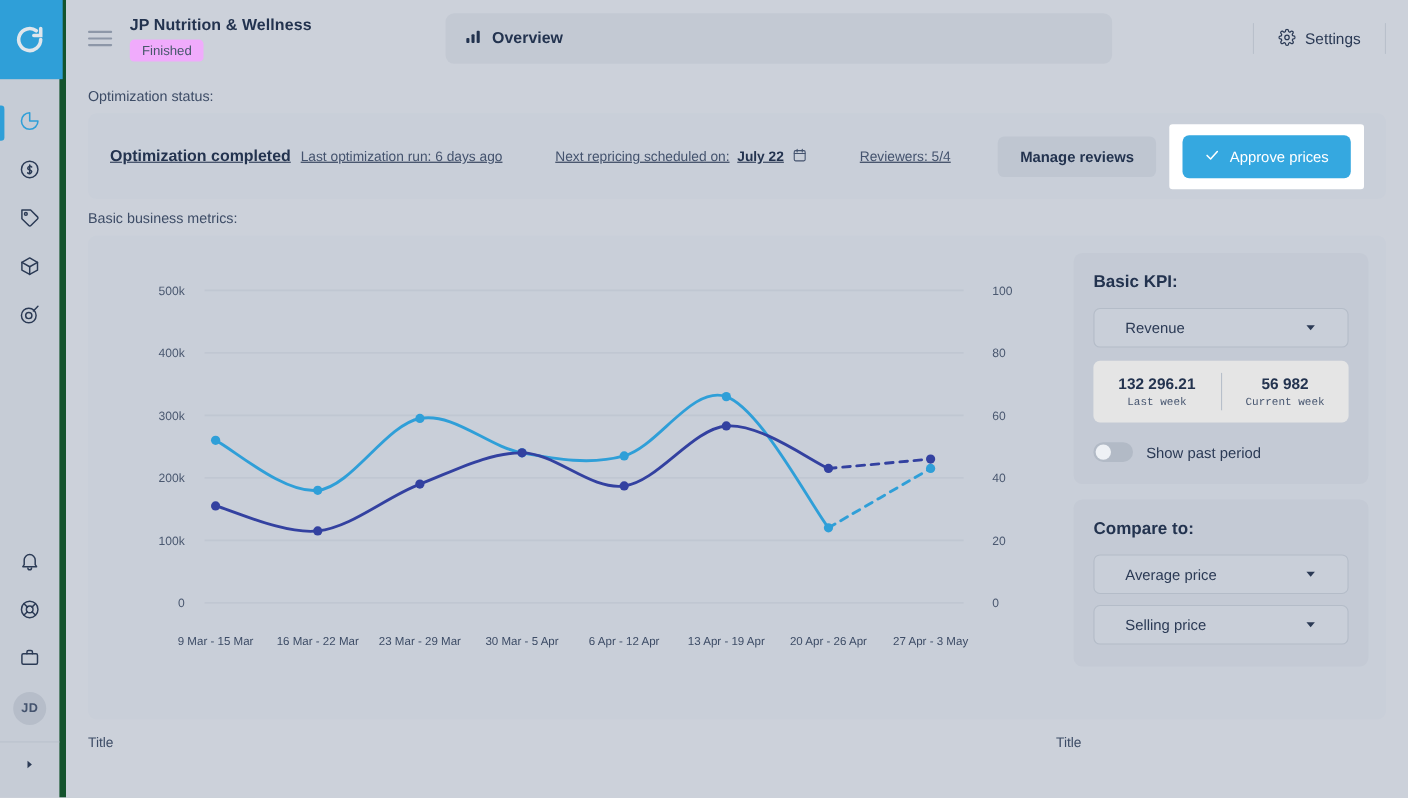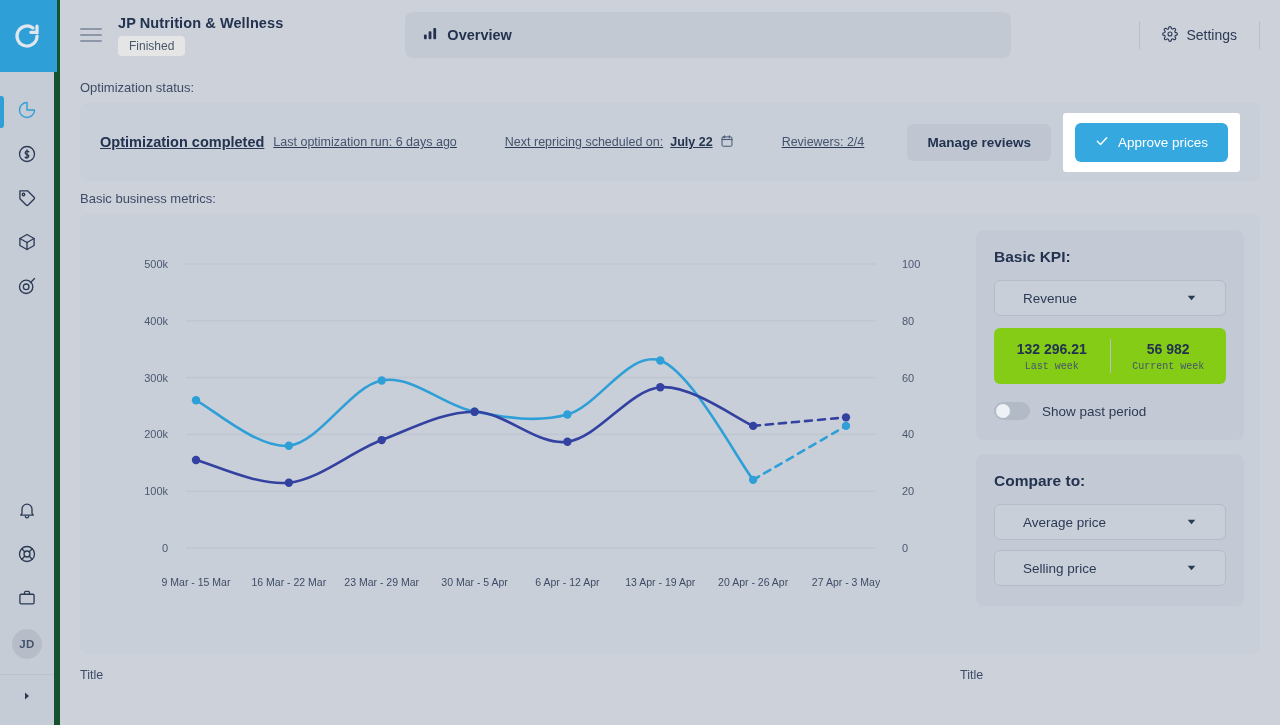--- a/index.html
+++ b/index.html
@@ -60,21 +60,21 @@
     height: 70px; flex: 0 0 70px;
     display: flex; align-items: center;
     padding: 0 14px 0 20px;
   }
   .burger { width: 22px; display: flex; flex-direction: column; gap: 4px; margin-right: 16px; }
   .burger span { display: block; height: 2px; background: #8d97a8; border-radius: 2px; }
   .title-block { display: flex; flex-direction: column; gap: 5px; }
   .shop-title { font-size: 14.5px; font-weight: 700; color: #23334f; letter-spacing: .1px; }
   .badge {
     align-self: flex-start;
-    background: #e5e5e5; color: #46586a;
+    background: #f0abfc; color: #46586a;
     font-size: 12px; padding: 3px 11px; border-radius: 4px;
   }
   .tab-wrap { flex: 1 1 auto; display: flex; justify-content: center; }
   .tab-overview {
     width: 606px; height: 46px; border-radius: 8px;
     background: #c3c9d3;
     display: flex; align-items: center; padding-left: 18px; gap: 9px;
     font-size: 14.5px; font-weight: 700; color: #23334f;
   }
   .topbar-right { display: flex; align-items: center; }
@@ -129,21 +129,21 @@
   .panel { background: #c4cad5; border-radius: 8px; padding: 18px 18px 20px 18px; }
   .panel-title { font-size: 15.5px; font-weight: 700; color: #23334f; margin-bottom: 14px; }
   .select {
     height: 36px; background: #c9cfd9; border: 1px solid #b4bcc8;
     border-radius: 6px; display: flex; align-items: center;
     padding: 0 28px; font-size: 13.5px; color: #2b3a55;
   }
   .select + .select { margin-top: 10px; }
   .select .caret { margin-left: auto; }
   .kpi-row {
-    margin-top: 12px; background: #84cc16; border-radius: 6px;
+    margin-top: 12px; background: #e5e5e5; border-radius: 6px;
     height: 56px; display: flex; align-items: center;
   }
   .kpi-cell { flex: 1 1 0; text-align: center; }
   .kpi-val { font-size: 14px; font-weight: 700; color: #23334f; }
   .kpi-cap { font-size: 10px; color: #46556f; margin-top: 4px; font-family: Liberation Mono, monospace; }
   .kpi-div { width: 1px; height: 34px; background: #b7bfca; }
   .toggle-row { display: flex; align-items: center; gap: 12px; margin-top: 18px; }
   .toggle {
     width: 36px; height: 18px; border-radius: 10px; background: #b2bac6;
     position: relative; flex: 0 0 36px;
@@ -314,21 +314,21 @@
             <span class="meta-item">
               <span>Next repricing scheduled on:</span>
               <span class="meta-strong">July 22</span>
               <span>
                 <svg width="14" height="14" viewBox="0 0 24 24" fill="none" stroke="#44536e" stroke-width="1.7" stroke-linecap="round" stroke-linejoin="round">
                   <rect x="3.5" y="5" width="17" height="16" rx="2"></rect>
                   <path d="M3.5 9.5h17M8 3v4M16 3v4"></path>
                 </svg>
               </span>
             </span>
-            <span>Reviewers: 2/4</span>
+            <span>Reviewers: 5/4</span>
           </div>
         </div>
 
         <div class="status-actions">
           <button class="btn-secondary">Manage reviews</button>
           <div class="focus-box">
             <button class="btn-primary">
               <span>
                 <svg width="14" height="14" viewBox="0 0 24 24" fill="none" stroke="#ffffff" stroke-width="2.4" stroke-linecap="round" stroke-linejoin="round">
                   <path d="M4 12.5 9.5 18 20 6.5"></path>

